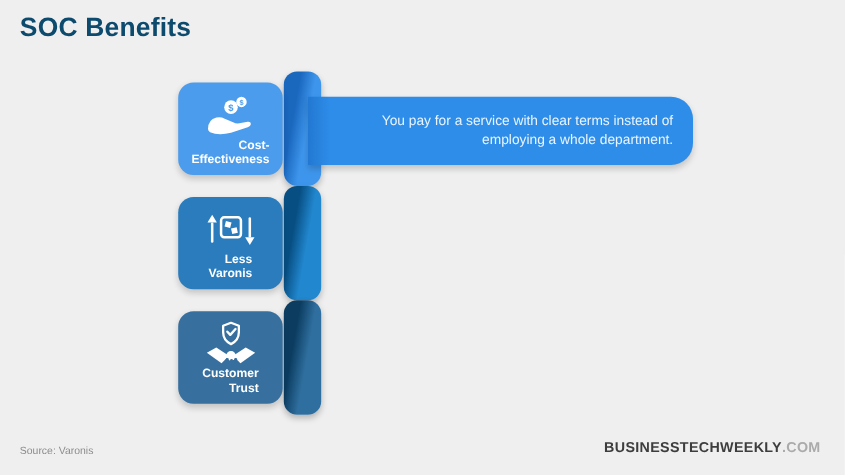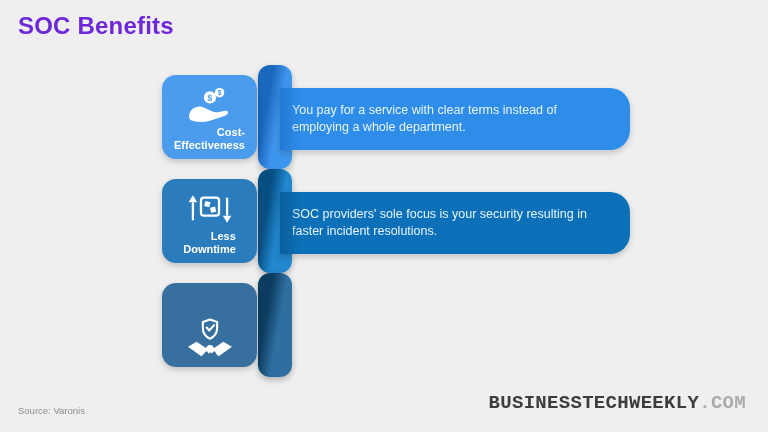--- a/index.html
+++ b/index.html
@@ -5,21 +5,21 @@
   html,body { margin:0; padding:0; }
   .slide {
     position: relative;
     width: 768px; height: 432px;
     background: #EFEFEF;
     font-family: "Liberation Sans", sans-serif;
     overflow: hidden;
   }
   .title {
     position: absolute; left: 18px; top: 12px;
-    font-size: 24px; font-weight: 800; color: #6d28d9;
+    font-size: 24px; font-weight: 800; color: #0c4a6e;
     letter-spacing: 0.2px;
   }
   .row { position: absolute; left: 0; width: 768px; height: 104px; }
   .row-0 { top: 75px; }
   .row-1 { top: 179px; }
   .row-2 { top: 283px; }
 
   .ribbon-pill {
     position: absolute; left: 258px; top: -10px;
     width: 34px; height: 104px;
@@ -29,20 +29,21 @@
     z-index: 1;
   }
   .banner {
     position: absolute; left: 280px; top: 13px;
     width: 350px; height: 62px;
     background: var(--banner);
     border-radius: 0 20px 20px 0;
     box-shadow: 0 3px 6px rgba(0,0,0,.18);
     display: flex; align-items: center;
     z-index: 2;
+    text-align: right;
   }
   .banner::before {
     content: ""; position: absolute; left: 0; top: 0; bottom: 0; width: 20px;
     background: linear-gradient(to right, var(--fold), transparent);
     opacity: .55; pointer-events: none;
   }
   .banner-text {
     margin: 0; padding: 0 18px 0 12px;
     font-size: 12.5px; line-height: 17.5px;
     color: #E9F4FE; max-width: 330px;
@@ -68,21 +69,21 @@
     line-height: 13px; text-align: right;
   }
   .label span { display: block; }
 
   .source {
     position: absolute; left: 18px; bottom: 16px;
     font-size: 9.5px; color: #8C8C8C;
   }
   .brand {
     position: absolute; right: 22px; bottom: 18px;
-    font-size: 19px; letter-spacing: 0.3px; font-family: Liberation Mono, monospace;
+    font-size: 13px; letter-spacing: 0.3px;
   }
   .brand .brand-main { font-weight: 800; color: #3D3D3D; }
   .brand .brand-suffix { font-weight: 600; color: #ABABAB; }
 </style>
 </head>
 <body>
 
 <div class="slide" style="background: rgb(239, 239, 239);">
 
   <div class="title">SOC Benefits</div>
@@ -104,57 +105,58 @@
       </div>
       <div class="label">
         <span>Cost-</span>
         <span>Effectiveness</span>
       </div>
     </div>
   </div>
 
   <div class="row row-1" style="--box: #2A7CBC; --ribbon: #2187CE; --banner: #0B70B7; --fold: #074F83;">
     <div class="ribbon-pill"></div>
-    <div class="banner">
-      <p class="banner-text">SOC providers' sole focus is your security resulting in faster incident resolutions.</p>
-    </div>
     <div class="icon-box">
       <div class="icon">
         <svg width="46" height="38" viewBox="0 0 48 40">
           <path class="stroke" stroke-width="2.4" d="M6 31 V14"></path>
           <path class="fill" d="M6 5.5 L1.5 13 H10.5 Z"></path>
           <rect class="stroke" stroke-width="2.4" x="14.5" y="8" width="19" height="19" rx="3"></rect>
           <rect class="fill" x="18.5" y="12" width="5.5" height="5.5" transform="rotate(14 21 14.5)"></rect>
           <rect class="fill" x="24.5" y="18" width="5.5" height="5.5" transform="rotate(-12 27 20.5)"></rect>
           <path class="stroke" stroke-width="2.4" d="M42 9 V26"></path>
           <path class="fill" d="M42 34.5 L37.5 27 H46.5 Z"></path>
         </svg>
       </div>
       <div class="label">
         <span>Less</span>
-        <span>Downtime</span>
+        <span>Varonis</span>
       </div>
     </div>
   </div>
 
   <div class="row row-2" style="--box: #37709F; --ribbon: #2F6F9F; --banner: #14608F; --fold: #0C3D61;">
     <div class="ribbon-pill"></div>
     <div class="icon-box">
       <div class="icon">
         <svg width="46" height="42" viewBox="0 0 48 44">
           <path class="stroke" stroke-width="2.2" d="M24,1.5 l7.5,2.8 v6 c0,6.2 -3.3,9.5 -7.5,11.5 c-4.2,-2 -7.5,-5.3 -7.5,-11.5 v-6 z"></path>
           <path class="stroke" stroke-width="2.2" d="M20.5,10 l2.8,3 l5,-5.5"></path>
           <path class="fill" d="M1,30 L10,25 L22,33 L15,40 Z"></path>
           <path class="fill" d="M47,30 L38,25 L26,33 L33,40 Z"></path>
           <circle class="fill" cx="24" cy="33" r="4.6"></circle>
           <circle cx="20.5" cy="36.5" r="1.4" fill="var(--box)"></circle>
           <circle cx="24.5" cy="37.5" r="1.4" fill="var(--box)"></circle>
           <circle cx="28.5" cy="36.5" r="1.4" fill="var(--box)"></circle>
         </svg>
       </div>
+      <div class="label">
+        <span>Customer</span>
+        <span>Trust</span>
+      </div>
     </div>
   </div>
 
   <div class="source">Source: Varonis</div>
 
   <div class="brand">
     <span class="brand-main">BUSINESSTECHWEEKLY</span><span class="brand-suffix">.COM</span>
   </div>
 
 </div>

